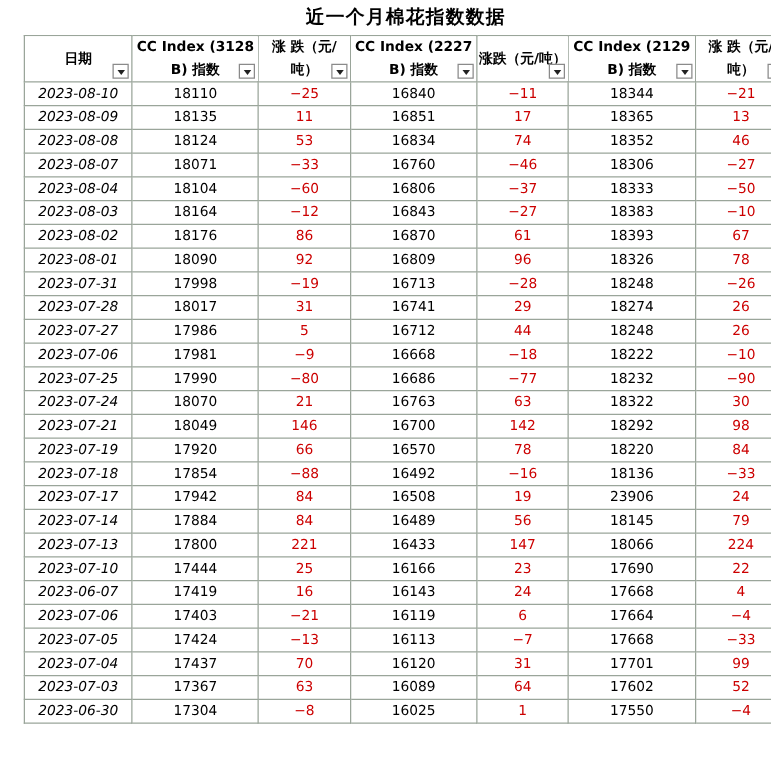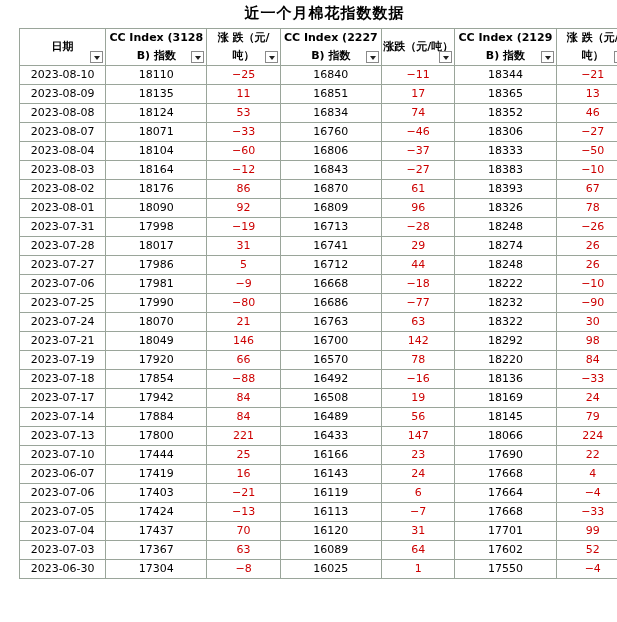--- a/index.html
+++ b/index.html
@@ -79,20 +79,21 @@
     width: 0;
     height: 0;
     border-left: 3px solid transparent;
     border-right: 3px solid transparent;
     border-top: 4px solid #222;
   }
   td.date-cell {
     font-size: 11px;
     color: #000;
     font-family: "DejaVu Sans", "Liberation Sans", sans-serif;
+    font-style: italic;
   }
   td.num-cell {
     font-size: 11px;
     color: #000;
   }
   td.chg-cell {
     font-size: 11px;
     color: #cc0000;
   }
   
@@ -302,21 +303,21 @@
           <td class="chg-cell">−16</td>
           <td class="num-cell">18136</td>
           <td class="chg-cell">−33</td>
         </tr>
         <tr>
           <td class="date-cell">2023-07-17</td>
           <td class="num-cell">17942</td>
           <td class="chg-cell">84</td>
           <td class="num-cell">16508</td>
           <td class="chg-cell">19</td>
-          <td class="num-cell">18169</td>
+          <td class="num-cell">23906</td>
           <td class="chg-cell">24</td>
         </tr>
         <tr>
           <td class="date-cell">2023-07-14</td>
           <td class="num-cell">17884</td>
           <td class="chg-cell">84</td>
           <td class="num-cell">16489</td>
           <td class="chg-cell">56</td>
           <td class="num-cell">18145</td>
           <td class="chg-cell">79</td>

